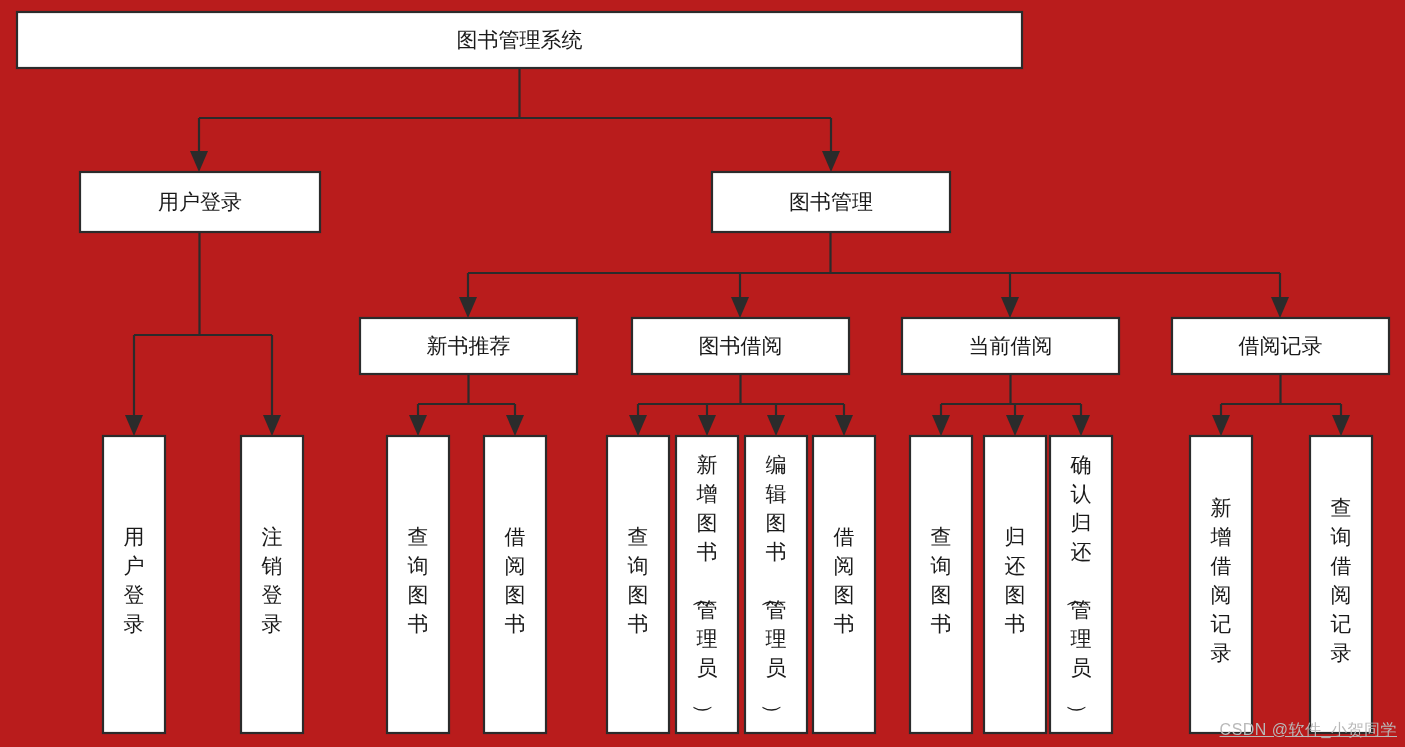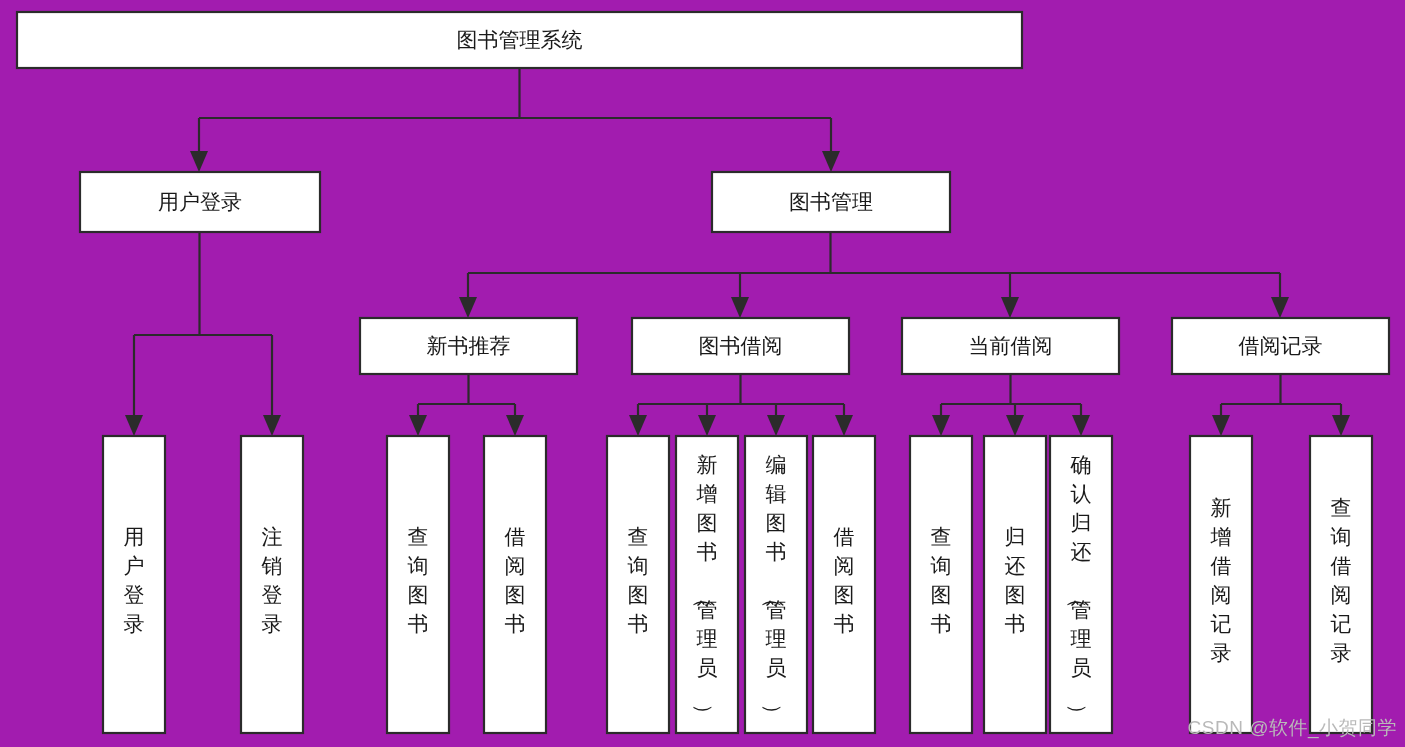--- a/index.html
+++ b/index.html
@@ -12,21 +12,21 @@
     width: 1405px;
     height: 747px;
     font-family: "Liberation Sans", "DejaVu Sans", sans-serif;
     overflow: hidden;
     position: relative;
   }
   #diagram-root {
     position: relative;
     width: 1405px;
     height: 747px;
-    background: #a21caf;
+    background: #b91c1c;
   }
   svg.tree-canvas {
     position: absolute;
     left: 0;
     top: 0;
     width: 1405px;
     height: 747px;
     display: block;
   }
   .node-box {
@@ -55,25 +55,26 @@
     fill: #1a1a1a;
     font-family: "Liberation Sans", "DejaVu Sans", sans-serif;
     font-size: 21px;
     text-anchor: middle;
   }
   .watermark {
     position: absolute;
     right: 8px;
     bottom: 6px;
     font-family: "Liberation Sans", "DejaVu Sans", sans-serif;
-    font-size: 19px;
+    font-size: 16px;
     color: #b9b9b9;
     letter-spacing: 0.5px;
     white-space: nowrap;
     user-select: none;
+    text-decoration: underline;
   }
 </style>
 </head>
 <body>
 
 <div id="diagram-root">
   <svg class="tree-canvas" id="tree-svg" viewBox="0 0 1405 747" xmlns="http://www.w3.org/2000/svg">
     <g id="connector-layer">
         <path d="M 519.5 68 L 519.5 118" class="connector"></path>
         <path d="M 199 118 L 831 118" class="connector"></path>

